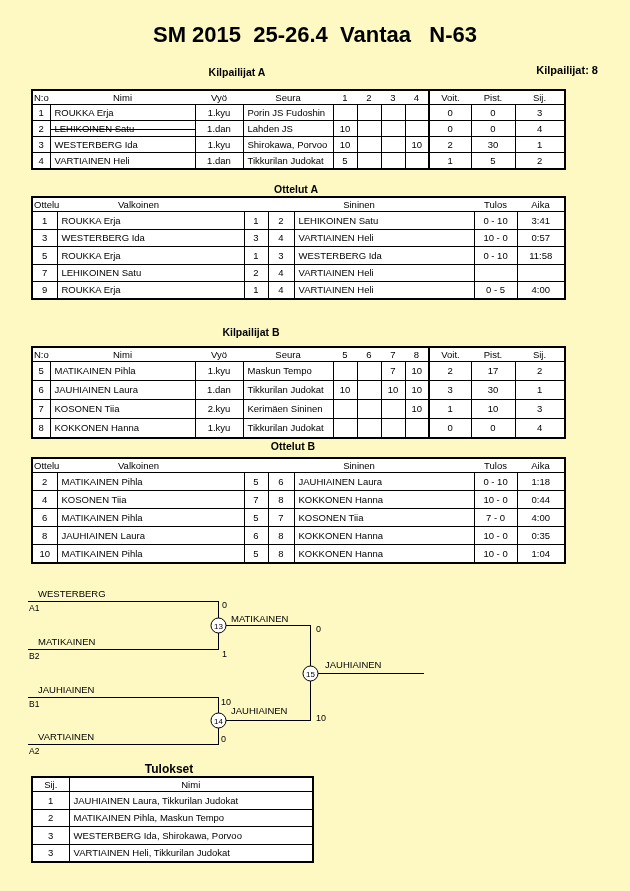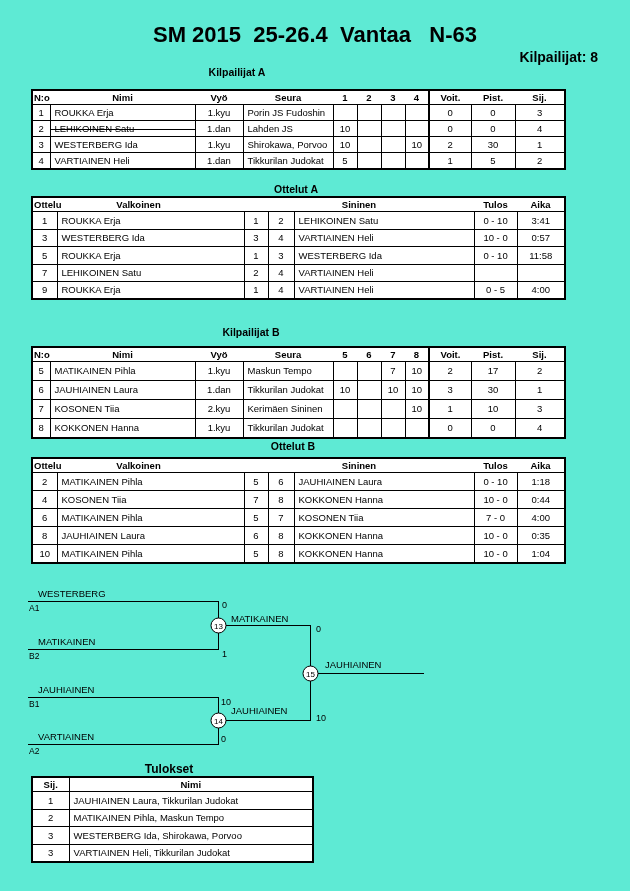--- a/index.html
+++ b/index.html
@@ -1,28 +1,28 @@
 <!DOCTYPE html>
 <html><head>
 <meta charset="utf-8">
 <style>
   html,body{margin:0;padding:0;background:#fff;}
   body{width:630px;height:891px;font-family:"Liberation Sans",sans-serif;color:#000;}
-  .page{position:relative;width:630px;height:891px;background:#5eead4;overflow:hidden;}
+  .page{position:relative;width:630px;height:891px;background:#fef9c3;overflow:hidden;}
   .main-title{position:absolute;top:22px;left:0;width:100%;text-align:center;
     font-size:22px;font-weight:bold;white-space:pre;}
-  .competitors{position:absolute;top:49px;right:32px;font-size:14px;font-weight:bold;}
+  .competitors{position:absolute;top:64px;right:32px;font-size:11px;font-weight:bold;}
   .sec-title{position:absolute;transform:translateX(-50%);font-size:10.5px;font-weight:bold;white-space:nowrap;}
   .sec-title.big{font-size:12px;}
 
   table{position:absolute;left:31px;border-collapse:collapse;table-layout:fixed;
     background:#fff;border:2px solid #000;}
   td,th{border:1px solid #000;font-size:9.5px;line-height:1;padding:0 2px;
     white-space:nowrap;overflow:hidden;}
-  thead th{border-left:none;border-right:none;font-weight:bold;height:13px;text-align:center;}
+  thead th{border-left:none;border-right:none;font-weight:normal;height:13px;text-align:center;}
   table.results thead th{border:1px solid #000;}
   td.l{text-align:left;padding-left:4px;}
   td.c{text-align:center;}
   .vsep{border-left:2px solid #000 !important;}
   th.th-left{text-align:left;padding:0 1px;overflow:visible;}
   th.th-split{position:relative;}
   th.th-split .th-ottelu{position:absolute;left:1px;top:50%;transform:translateY(-50%);text-align:right;}
 
   table.pool-a tbody tr{height:16px;}
   table.pool-b tbody tr{height:19px;}

